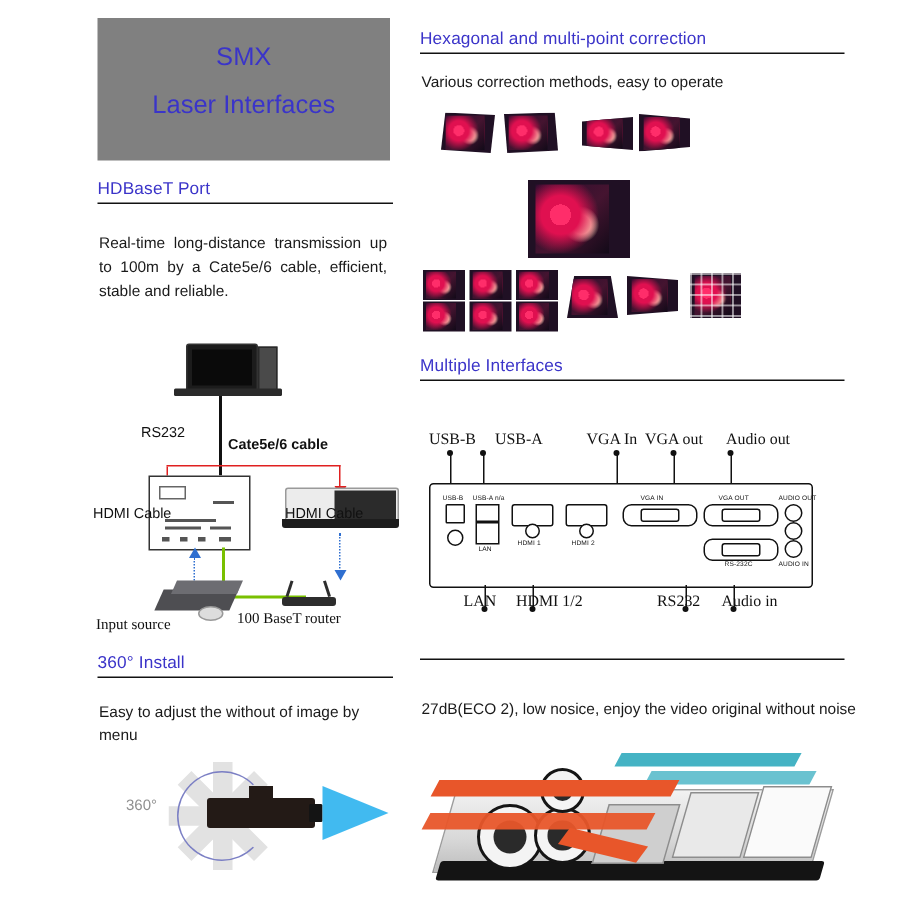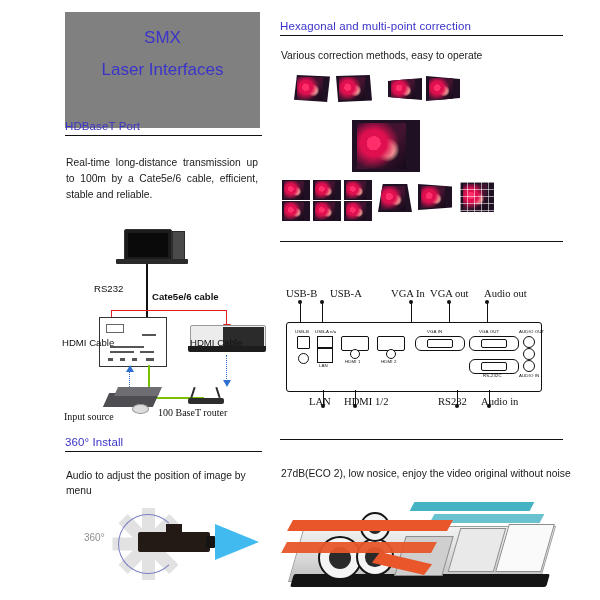--- a/index.html
+++ b/index.html
@@ -6,21 +6,21 @@
   body{width:600px;height:600px;background:#ffffff;font-family:"Liberation Sans",sans-serif;overflow:hidden;position:relative;}
   .page{position:absolute;inset:0;background:#fff;}
 
   
   .sec-head{color:#3b34c9;font-size:11.5px;letter-spacing:.1px;white-space:nowrap;}
   .rule{height:0;border-top:1.6px solid #111;margin-top:3px;}
   .body-serif{font-family:Liberation Sans, sans-serif;font-size:10.3px;color:#1a1a1a;line-height:1.55;text-align:justify;}
   .body-sans{font-family:"Liberation Sans",sans-serif;font-size:10.3px;color:#1a1a1a;line-height:1.5;}
 
   
-  .hero{position:absolute;left:65px;top:12px;width:195px;height:116px;background:#808080;}
+  .hero{position:absolute;left:65px;top:12px;width:195px;height:95px;background:#808080;}
   .hero-t1{position:absolute;width:100%;top:16px;text-align:center;color:#3a34c9;font-size:17px;}
   .hero-t2{position:absolute;width:100%;top:48px;text-align:center;color:#3a34c9;font-size:17px;}
 
   
   .l-hd{position:absolute;left:65px;top:120px;width:197px;}
   .l-tx{position:absolute;left:66px;top:155px;width:192px;}
   .s360-hd{position:absolute;left:65px;top:436px;width:197px;}
   .s360-tx{position:absolute;left:66px;top:468px;width:195px;}
 
   
@@ -177,21 +177,21 @@
     </div>
 
     <div class="lbl-serif" style="left:-2px;top:186px;">Input source</div>
     <div class="lbl-serif" style="left:92px;top:182px;">100 BaseT router</div>
   </div>
 
   <div class="s360-hd">
     <div class="sec-head">360° Install</div>
     <div class="rule"></div>
   </div>
-  <div class="s360-tx body-sans">Audio to adjust the position of  image by menu</div>
+  <div class="s360-tx body-sans">Easy to adjust the without of  image by menu</div>
 
   <div class="g360">
     <div class="star">
       <div class="ray"></div>
       <div class="ray" style="transform:rotate(90deg);"></div>
       <div class="ray" style="transform:rotate(45deg);"></div>
       <div class="ray" style="transform:rotate(-45deg);"></div>
     </div>
     <div class="ring"></div>
     <div class="t360">360°</div>
@@ -249,20 +249,21 @@
       </div>
     <div class="th" style="left:138px;top:112px;width:34px;height:26px;clip-path:polygon(0 0,100% 10%,100% 90%,0 100%);">
         <div class="fl"></div>
       </div>
     <div class="th grid" style="left:180px;top:110px;width:34px;height:30px;">
         <div class="fl"></div>
       </div>
   </div>
 
   <div class="r-hd2">
+    <div class="sec-head">Multiple Interfaces</div>
     <div class="rule"></div>
   </div>
 
   <div class="io-lbl" style="left:286px;top:288px;">USB-B</div>
   <div class="io-lbl" style="left:330px;top:288px;">USB-A</div>
   <div class="io-lbl" style="left:391px;top:288px;">VGA In</div>
   <div class="io-lbl" style="left:430px;top:288px;">VGA out</div>
   <div class="io-lbl" style="left:484px;top:288px;">Audio out</div>
 
   <div class="lead" style="left:300px;top:302px;height:20px;"></div>

